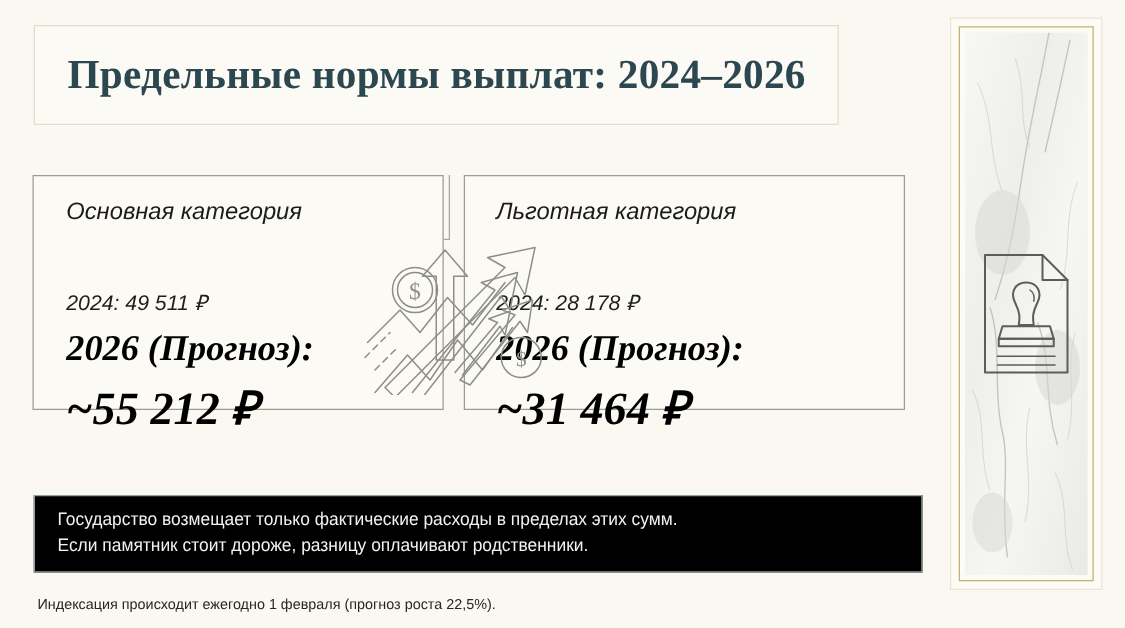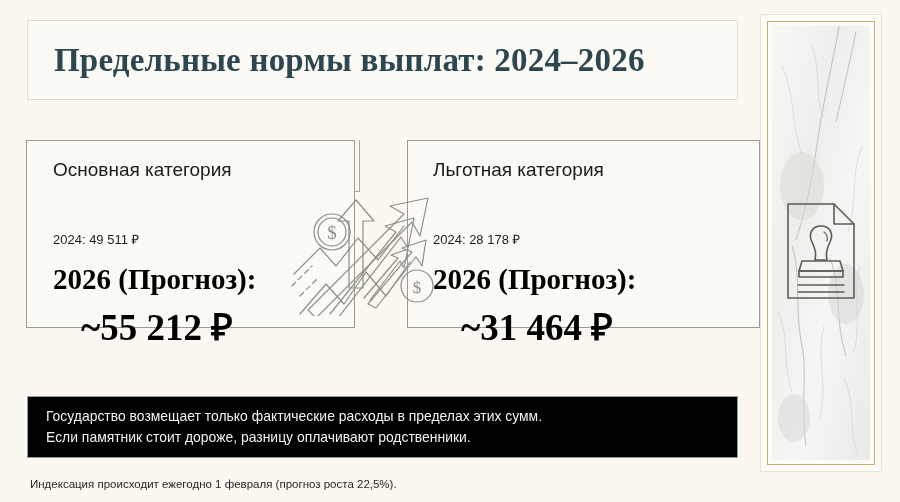--- a/index.html
+++ b/index.html
@@ -19,21 +19,21 @@
     width: 900px;
     height: 502px;
     background: #faf8f1;
   }
 
   
   .title-box {
     position: absolute;
     left: 27px;
     top: 20px;
-    width: 711px;
+    width: 644px;
     height: 80px;
     background: #fbfaf4;
     border: 1px solid #e2ddcd;
     display: flex;
     align-items: center;
     padding-left: 26px;
   }
   .title-text {
     font-family: "Liberation Serif", serif;
     font-weight: bold;
@@ -43,56 +43,57 @@
     white-space: nowrap;
   }
 
   
   .card {
     position: absolute;
     top: 140px;
     height: 188px;
     background: #fbfaf4;
     border: 1px solid #9a9a96;
+    font-style: italic;
   }
   .card-left  { left: 26px;  width: 329px; }
-  .card-right { left: 407px; width: 353px; padding-left: 32px; }
+  .card-right { left: 371px; width: 353px; padding-left: 32px; }
 
   .card-title {
     position: absolute;
     top: 18px;
     font-family: "Liberation Sans", sans-serif;
     font-size: 19px;
     color: #1b1b1b;
     white-space: nowrap;
   }
   .card-left  .card-title { left: 26px; }
   .card-right .card-title { left: 25px; }
 
   .card-sub {
     position: absolute;
     top: 89px;
     font-family: "Liberation Sans", sans-serif;
-    font-size: 13px;
+    font-size: 17px;
     color: #1d1d1d;
     white-space: nowrap;
   }
   .card-left  .card-sub { left: 26px; }
   .card-right .card-sub { left: 25px; }
 
   .card-big {
     position: absolute;
     font-family: "Liberation Serif", serif;
     font-weight: bold;
     color: #000000;
     white-space: nowrap;
     line-height: 1.0;
   }
   .card-big.line1 { top: 124px; font-size: 29px; }
-  .card-big.line2 { top: 168px; font-size: 37px; margin-left: 28px; }
+  .card-big.line2 { top: 168px; font-size: 37px; }
   .card-left  .card-big { left: 26px; }
   .card-right .card-big { left: 25px; }
 
   
   .connector {
     position: absolute;
     background: #a7a7a2;
   }
   .conn-a { left: 300px; top: 140px;  width: 1px;  height: 52px; }   
   .conn-b { left: 300px; top: 191px;  width: 60px; height: 1px; }    

